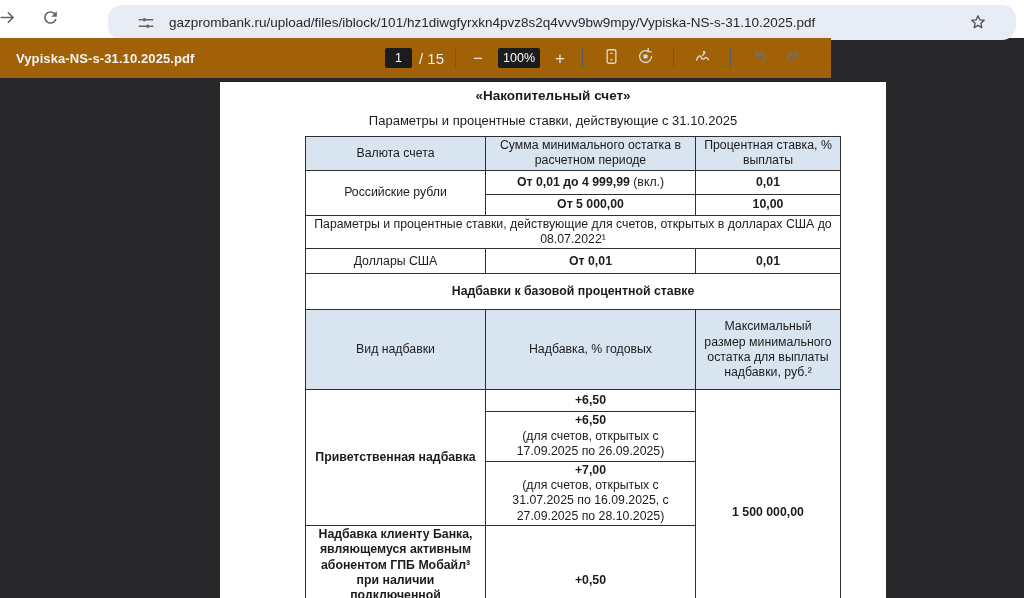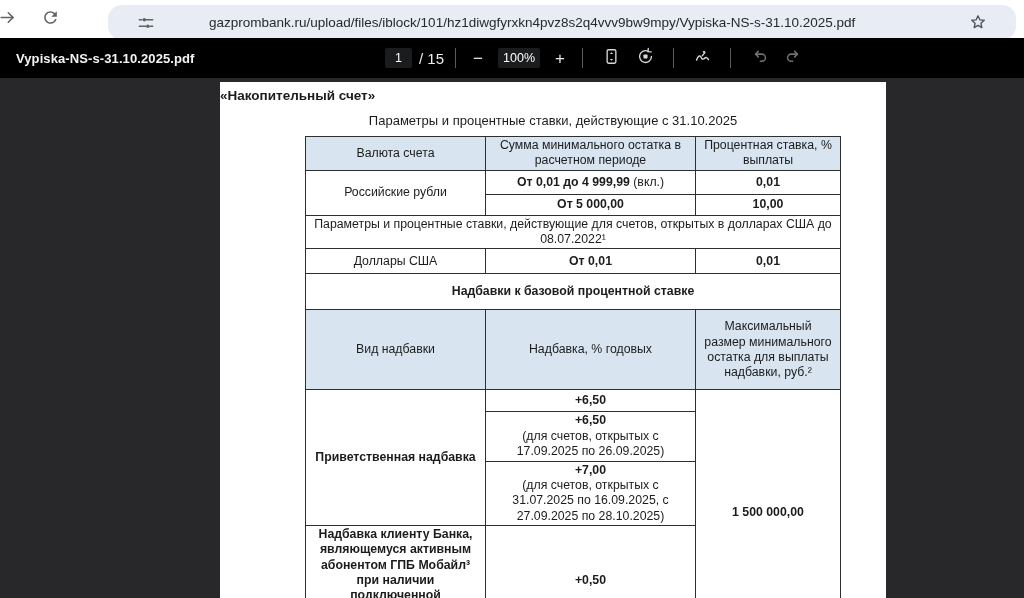--- a/index.html
+++ b/index.html
@@ -13,33 +13,33 @@
   .nav-btn {
     position: absolute; top: 7px; width: 24px; height: 24px;
     display: flex; align-items: center; justify-content: center; color: #5f6368;
   }
   .nav-btn svg { width: 19px; height: 19px; }
   .fwd-btn { left: -5px; }
   .reload-btn { left: 38px; }
   .address-pill {
     position: absolute; left: 108px; top: 5px; width: 908px; height: 35px;
     background: #e8ecf4; border-radius: 14px;
-    display: flex; align-items: center; padding: 0 10px 0 28px; gap: 40px;
+    display: flex; align-items: center; padding: 0 10px 0 28px;
   }
   .tune-icon { width: 20px; height: 20px; flex: 0 0 auto; color: #5f6368; }
   .url-text {
     margin-left: 13px; font-size: 13.5px; color: #27292e; white-space: nowrap;
     overflow: hidden; flex: 1 1 auto;
   }
   .star-btn { width: 22px; height: 22px; flex: 0 0 auto; margin-right: 16px; color: #50535a; }
   .star-btn svg { width: 20px; height: 20px; }
 
   
   .pdf-toolbar {
-    position: relative; width: 1024px; height: 40px; background: #000000;
+    position: relative; width: 831px; height: 40px; background: #a16207;
     display: flex; align-items: center;
   }
   .pdf-filename {
     position: absolute; left: 16px; top: 0; height: 40px; display: flex; align-items: center;
     color: #f3f3f4; font-size: 13px; font-weight: 600; letter-spacing: .1px;
   }
   .pdf-controls {
     position: absolute; left: 385px; top: 0; height: 40px;
     display: flex; align-items: center;
   }
@@ -61,21 +61,21 @@
   .tbtn.disabled { color: #6f7175; }
 
   
   .viewport {
     position: relative; width: 1024px; height: 520px; background: #28282b; overflow: hidden;
   }
   .page {
     position: absolute; left: 220px; top: 4px; width: 666px; height: 560px;
     background: #ffffff; color: #1c1c1c; padding-top: 6px;
   }
-  .doc-title { text-align: left; font-size: 13.5px; font-weight: 700; }
+  .doc-title { text-align: center; font-size: 13.5px; font-weight: 700; }
   .doc-subtitle { text-align: center; font-size: 13px; margin-top: 10px; }
 
   table.rates {
     border-collapse: collapse; table-layout: fixed;
     margin: 8px 0 0 85px; width: 535px;
     font-size: 12.3px; line-height: 1.25;
   }
   table.rates td {
     border: 1px solid #2f2f2f; text-align: center; vertical-align: middle;
     padding: 1px 8px; overflow: hidden;

